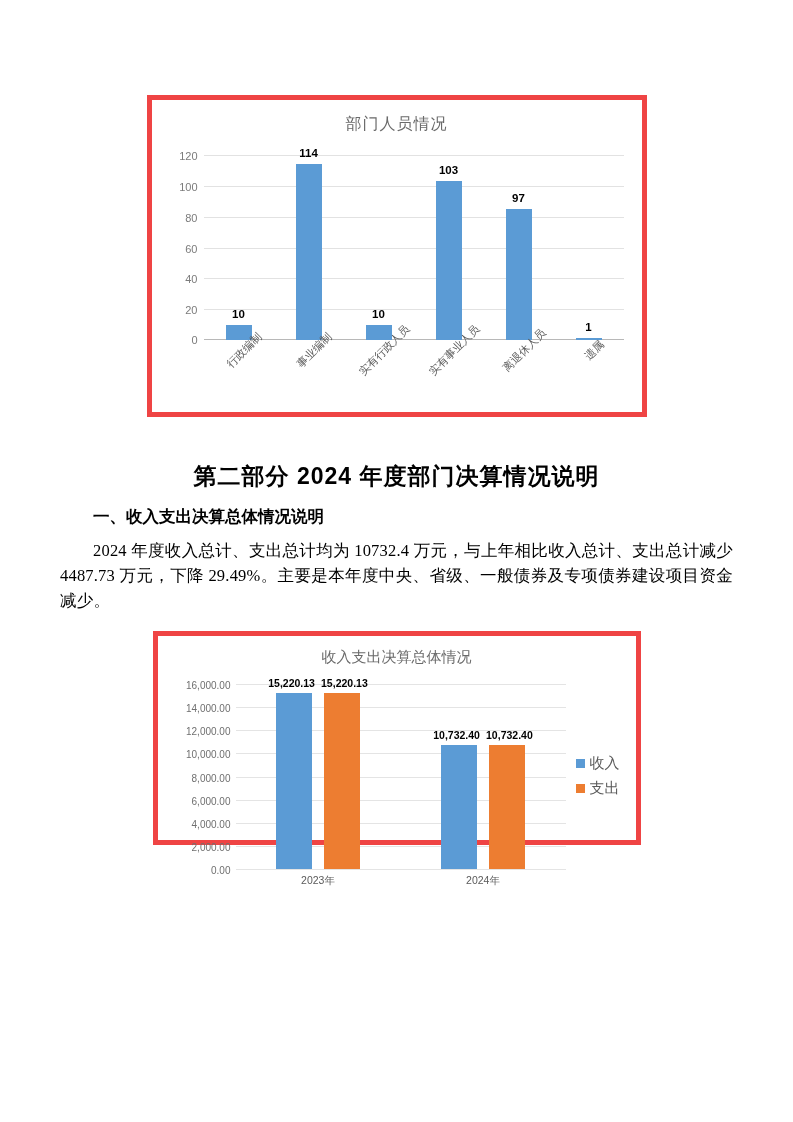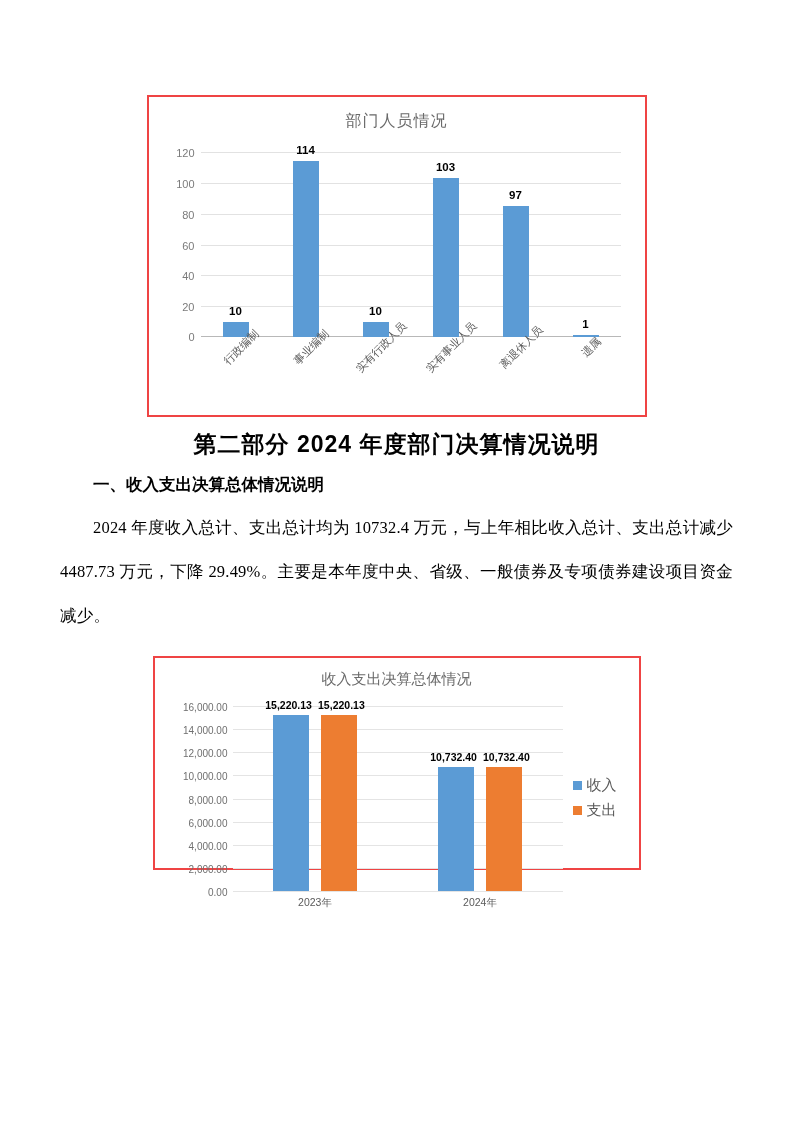--- a/index.html
+++ b/index.html
@@ -18,21 +18,21 @@
   .page {
     width: 793px;
     height: 1122px;
     box-sizing: border-box;
     padding: 95px 60px 40px 60px;
     position: relative;
   }
 
   
   .chart-box {
-    border: 2px solid #ef4444;
+    border: 5px solid #ef4444;
     background: #ffffff;
     box-sizing: border-box;
   }
   #chart1 {
     width: 500px;
     height: 322px;
     margin: 0 auto;
     position: relative;
   }
   .c1-title {
@@ -128,33 +128,33 @@
     color: #5a5a5a;
     white-space: nowrap;
   }
 
   
   h1.part-title {
     text-align: center;
     font-family: "Liberation Sans", sans-serif;
     font-weight: bold;
     font-size: 23px;
-    margin: 12px 0 14px 0;
+    margin: 44px 0 14px 0;
     letter-spacing: 1px;
   }
   h2.sec-title {
     font-family: "Liberation Sans", sans-serif;
     font-weight: bold;
     font-size: 16.5px;
     margin: 0 0 10px 0;
     text-indent: 33px;
   }
   p.body-text {
     font-size: 16.5px;
-    line-height: 44px;
+    line-height: 25px;
     margin: 0;
     text-indent: 33px;
     text-align: justify;
     letter-spacing: 0.2px;
   }
 
   
   #chart2 {
     width: 488px;
     height: 214px;

